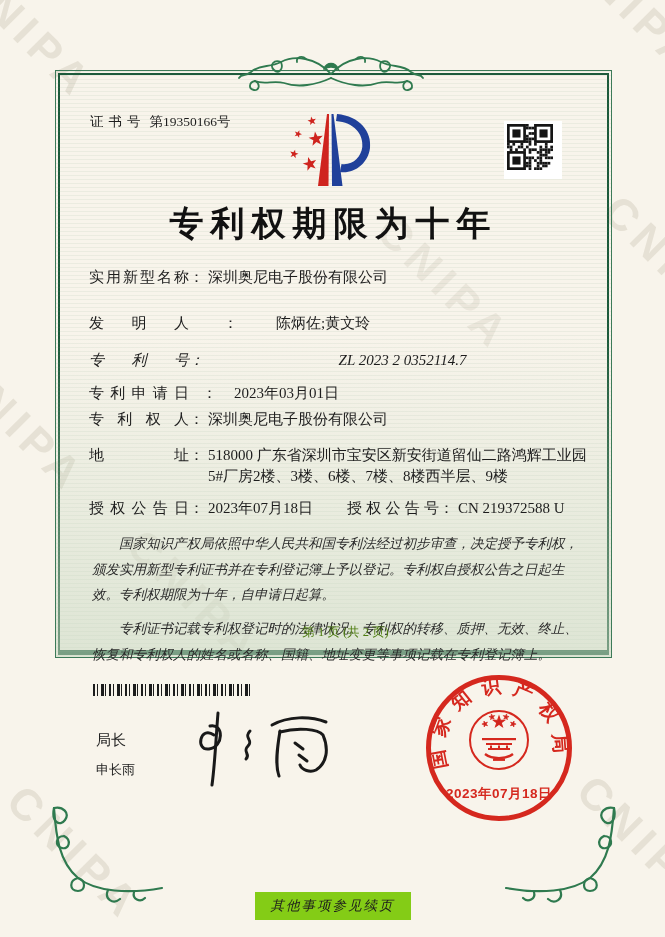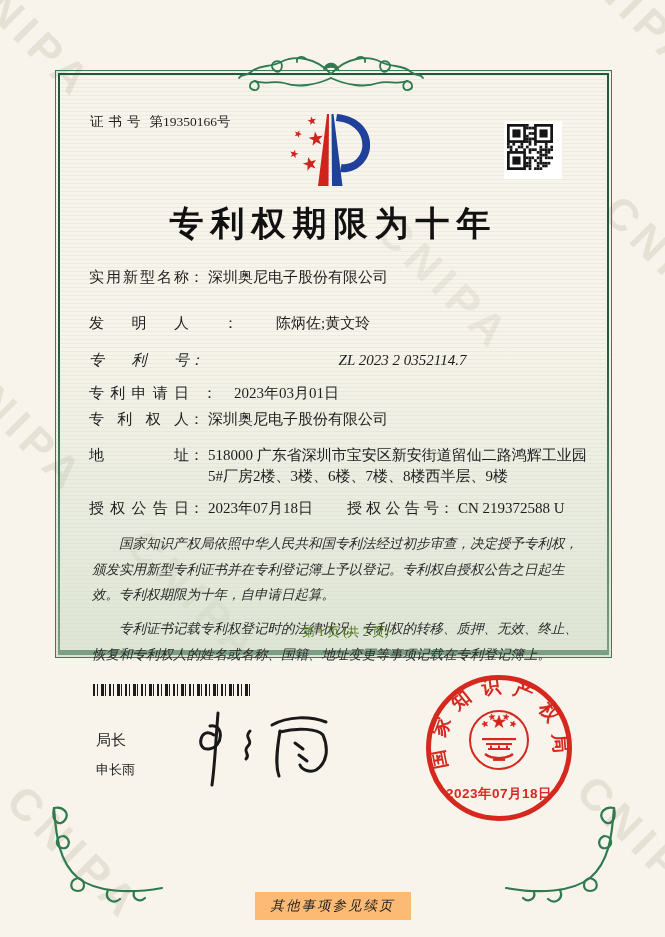--- a/index.html
+++ b/index.html
@@ -98,21 +98,21 @@
     position:absolute;left:0;bottom:13px;width:100%;text-align:center;
     color:#d5281e;font-size:13.5px;font-weight:bold;letter-spacing:0.5px;
     font-family:"Liberation Sans","DejaVu Sans",sans-serif;
   }
   .page-footer{
     position:absolute;left:12px;bottom:16px;width:100%;text-align:center;
     font-size:12.5px;color:#4d7c0f;
   }
   .continuation{
     position:absolute;left:50%;top:892px;transform:translateX(-50%);
-    background:#fdba74;padding:5px 16px;font-size:13.5px;font-style:italic;
+    background:#84cc16;padding:5px 16px;font-size:13.5px;font-style:italic;
     letter-spacing:2px;z-index:2;white-space:nowrap;
   }
   .green-stroke{stroke:#2f7a4f;fill:none;stroke-linecap:round;}
 </style>
 </head>
 <body>
 
 <div class="wm wm1">CNIPA</div>
 <div class="wm wm2">CNIPA</div>
 <div class="wm wm3">CNIPA</div>

